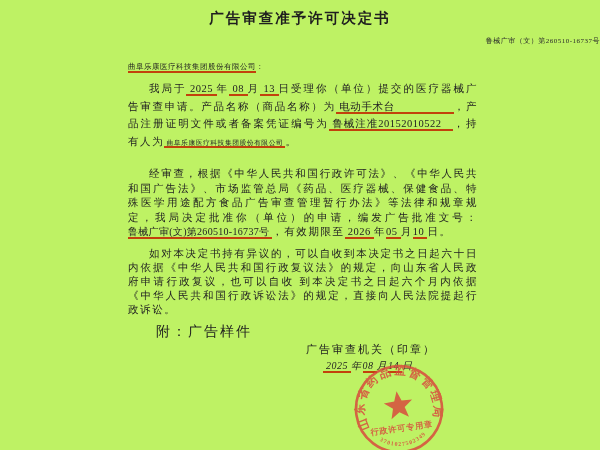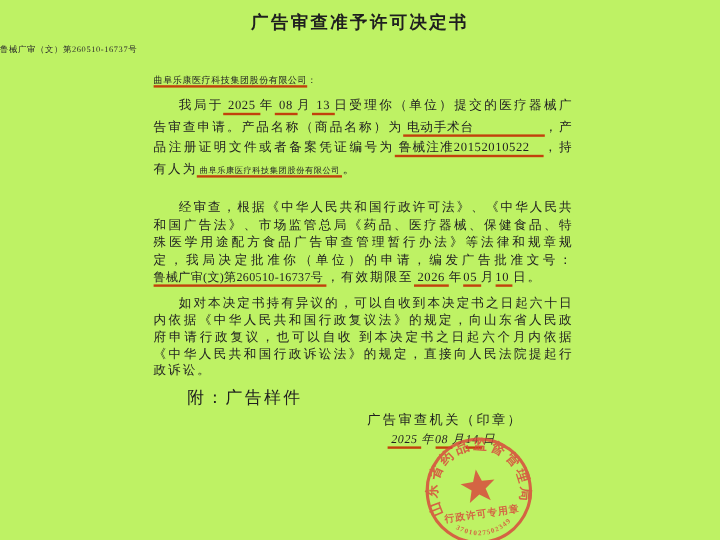--- a/index.html
+++ b/index.html
@@ -18,21 +18,21 @@
   }
   .title {
     margin-top: 9px;
     text-align: center;
     font-size: 14.5px;
     font-weight: bold;
     letter-spacing: 2px;
   }
   .docno {
     margin-top: 8px;
-    text-align: left;
+    text-align: right;
     font-size: 7px;
     letter-spacing: 0.5px;
     color: #2b2b2b;
   }
   .content { margin: 16px 122px 0 128px; }
   .addressee { font-size: 7.5px; letter-spacing: 0.5px; }
   p.para {
     margin: 0;
     font-size: 10.5px;
     letter-spacing: 1.6px;

